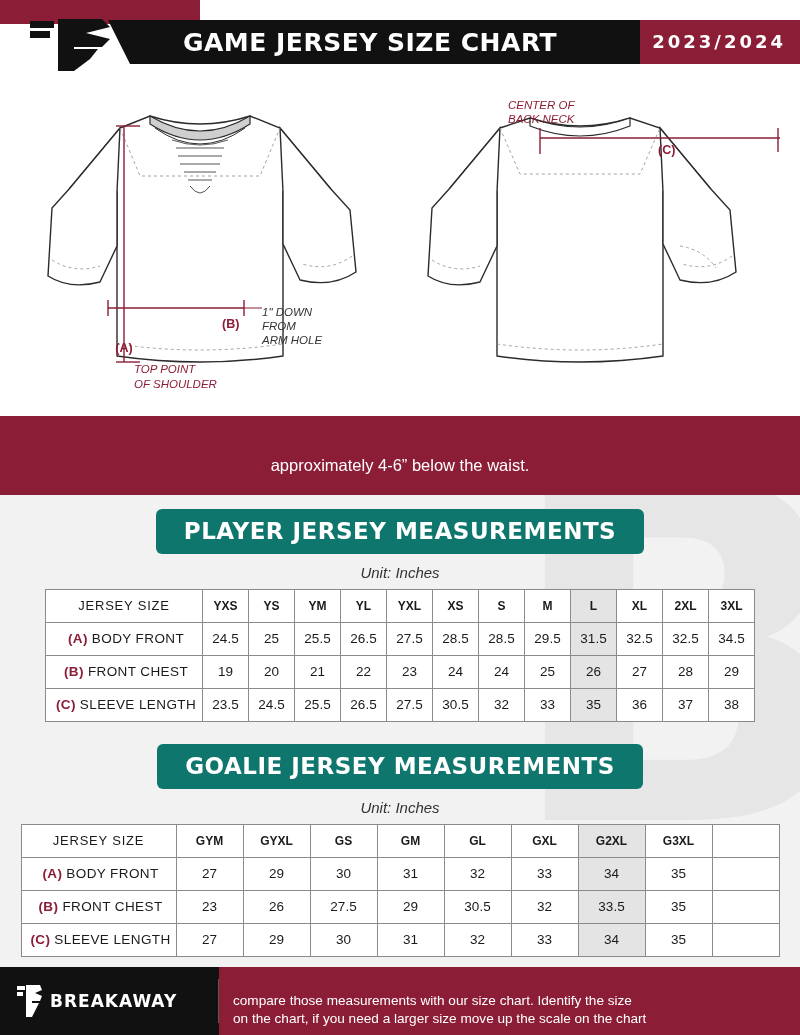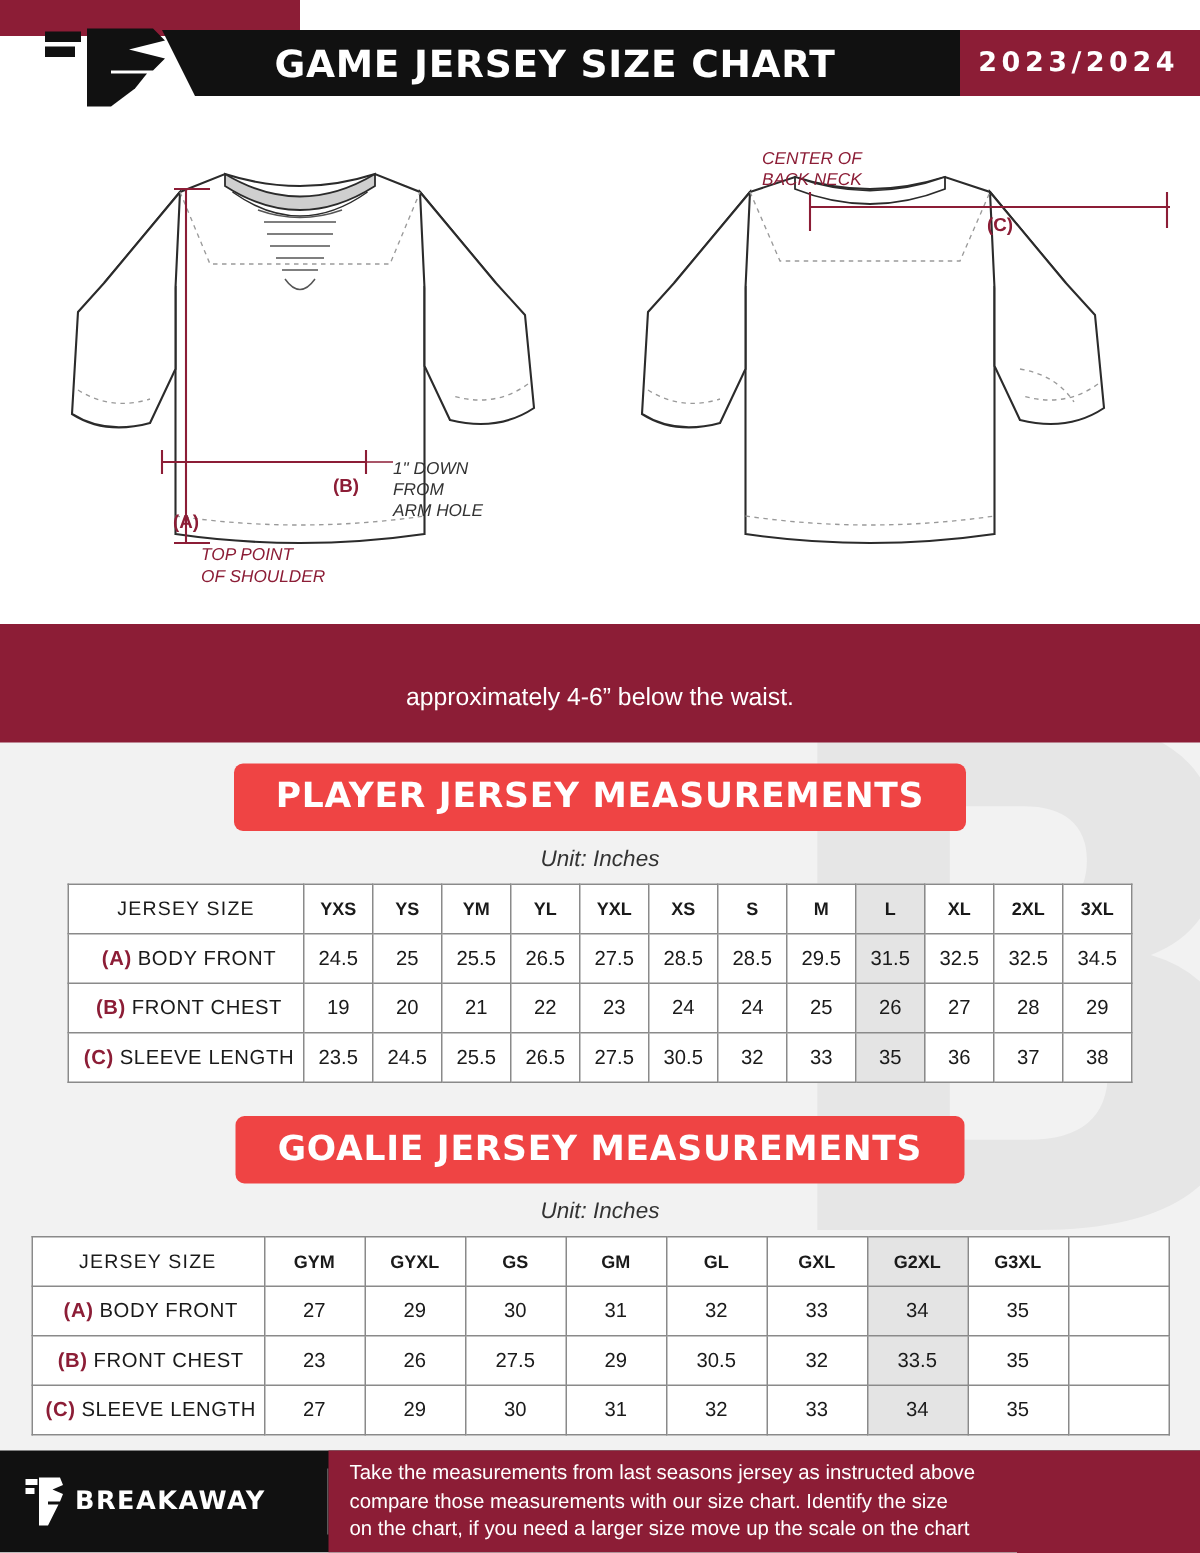--- a/index.html
+++ b/index.html
@@ -121,21 +121,21 @@
   .section {
     position: relative;
     z-index: 2;
     padding-top: 14px;
   }
   .section-title-wrap {
     display: flex;
     justify-content: center;
   }
   .section-title {
-    background: #ef4444;
+    background: #0f766e;
     color: #ffffff;
     font-size: 23px;
     font-weight: bold;
     letter-spacing: 0.5px;
     padding: 9px 28px 10px 28px;
     border-radius: 6px;
     font-family: "DejaVu Sans", sans-serif;
   }
   .unit {
     text-align: center;
@@ -492,20 +492,20 @@
         <polygon points="1,8 7,8 7,12 1,12" fill="#ffffff"></polygon>
         <polygon points="10,1 16,1 16,33 10,33" fill="#ffffff"></polygon>
         <polygon points="16,1 24,1 26,6 19,9 26,12 24,17 16,17" fill="#ffffff"></polygon>
         <polygon points="16,19 23,19 20,25 16,33" fill="#ffffff"></polygon>
       </svg>
       <div class="footer-brand-text">BREAKAWAY</div>
     </div>
     <div class="footer-divider"></div>
     <div class="footer-note">
       <div>
-        <span>Take the measurements from last seasons jersey as instructed above</span><br>
+        <br>
         <span>compare those measurements  with our size chart. Identify the size</span><br>
         <span>on the chart, if you need a larger size move up the scale on the chart</span>
       </div>
     </div>
   </div>
 
 </div>
 
 </body></html>

